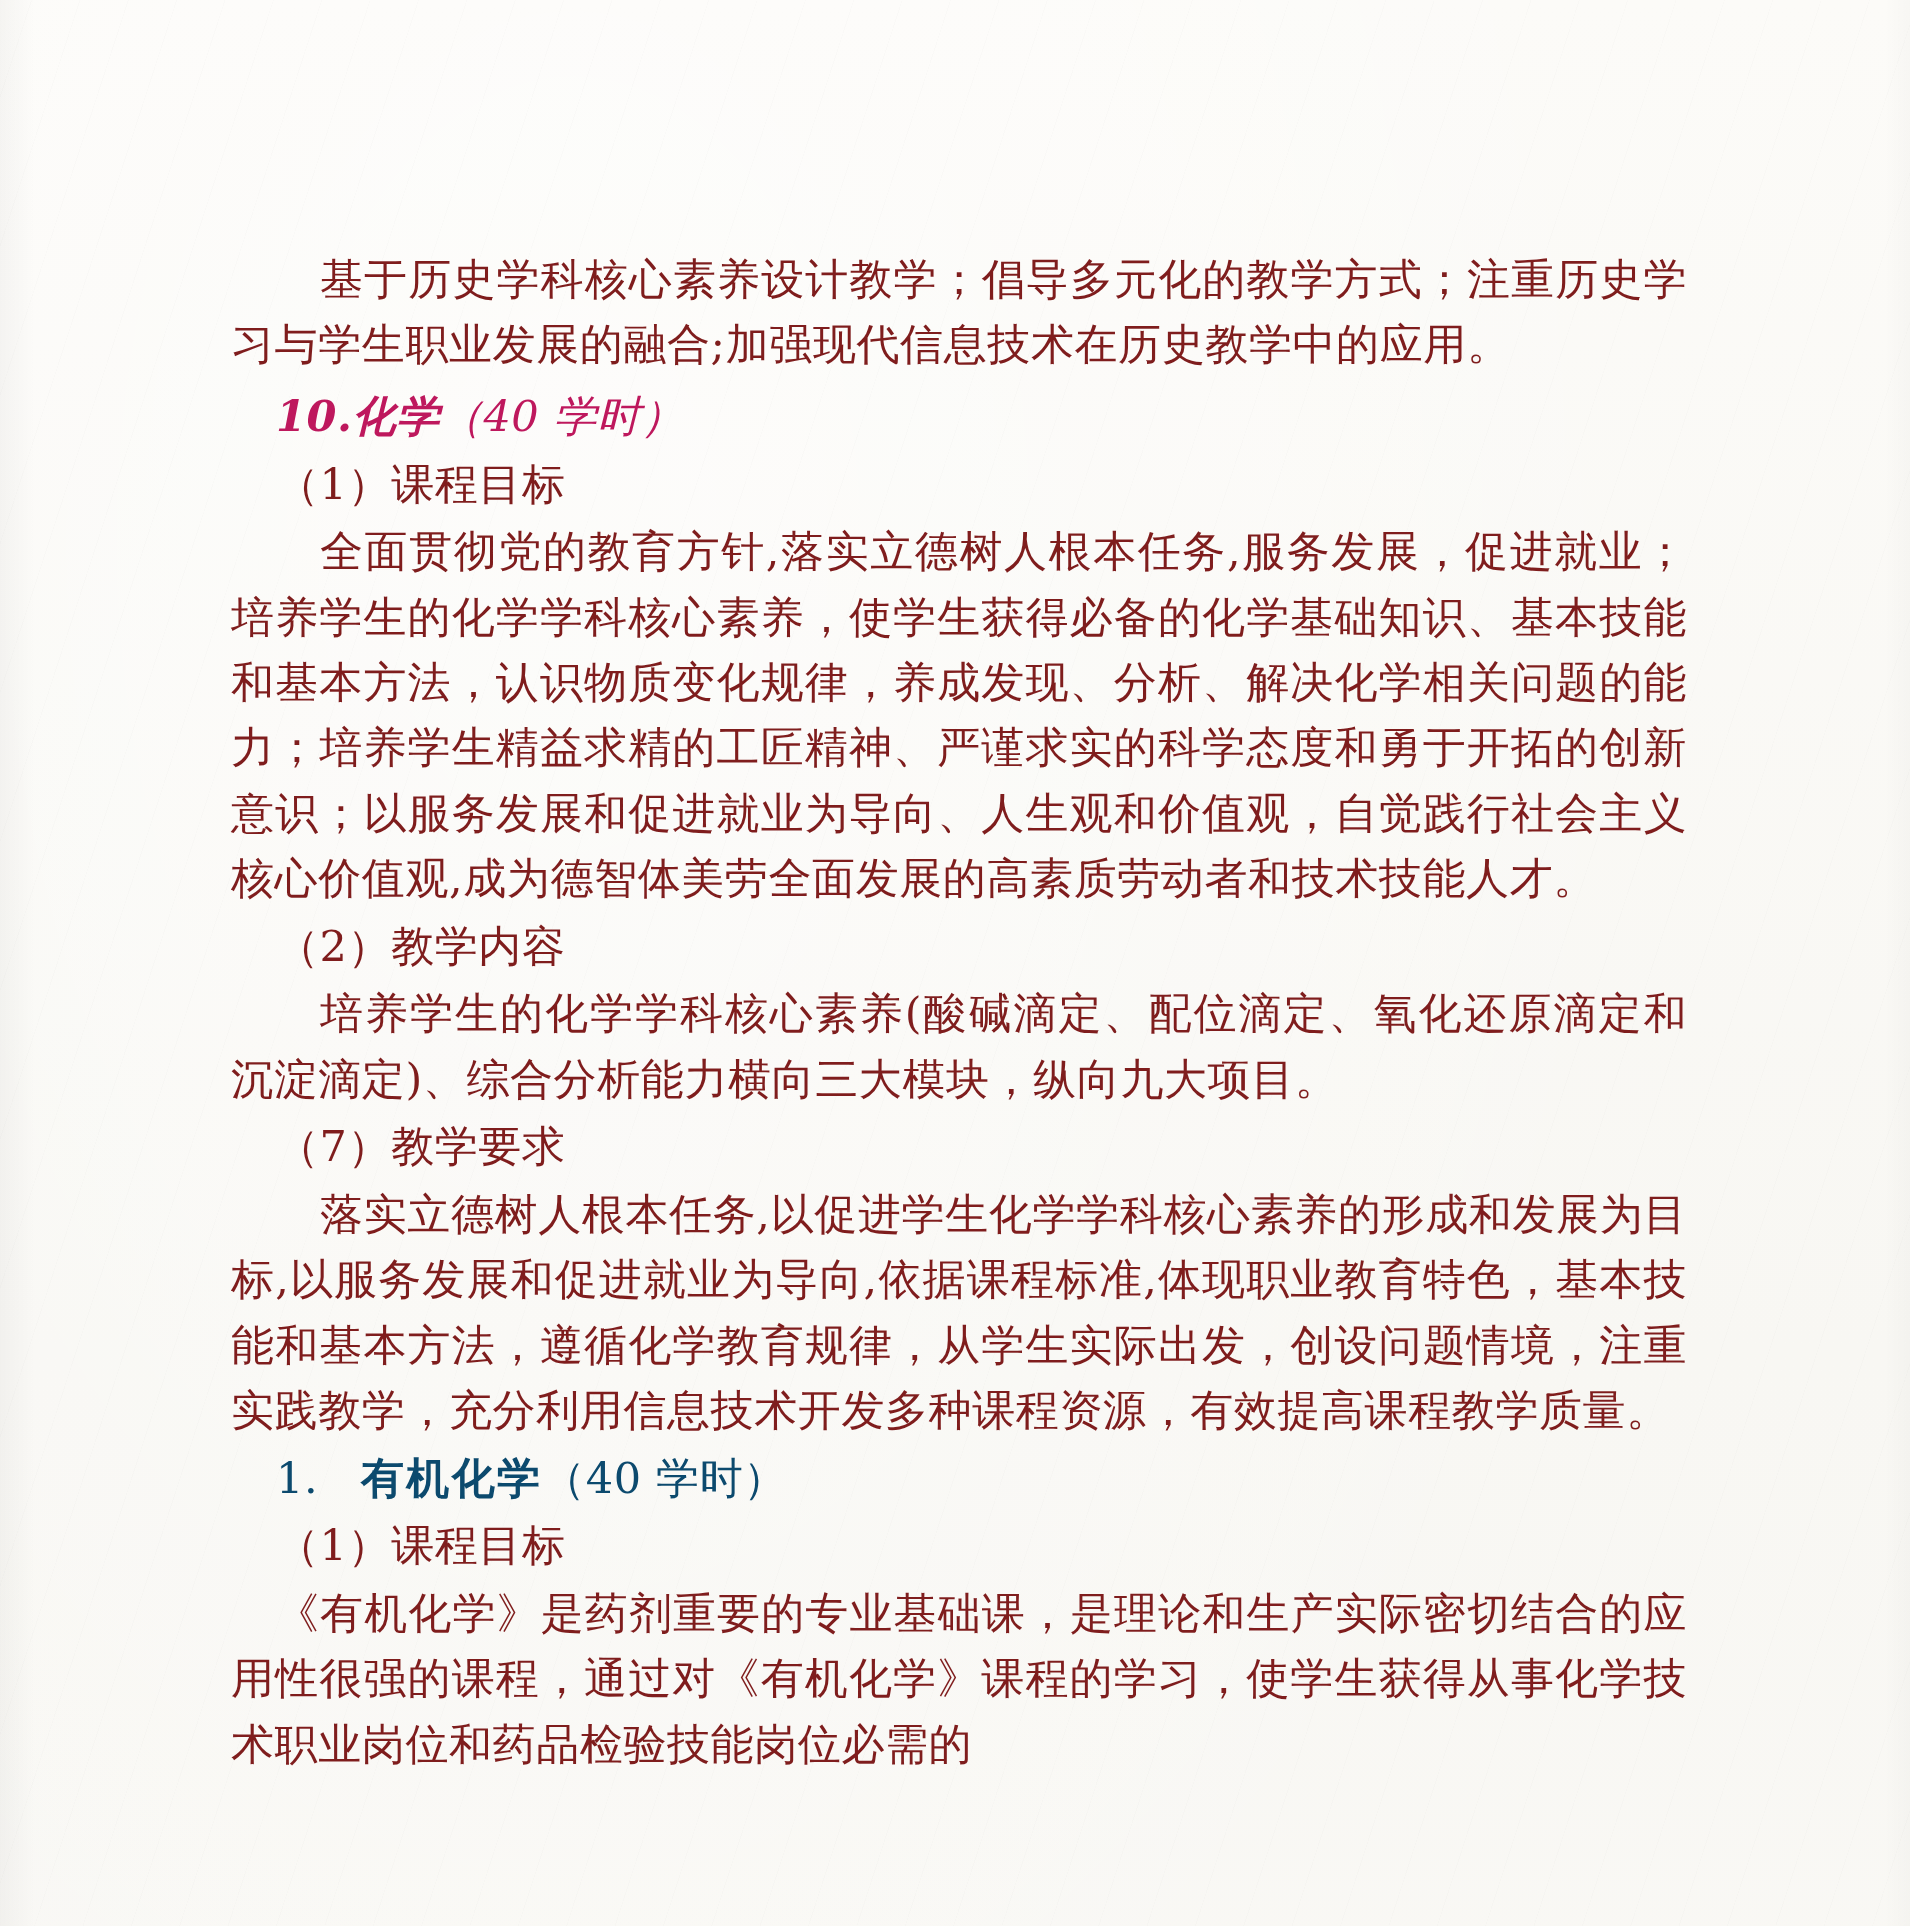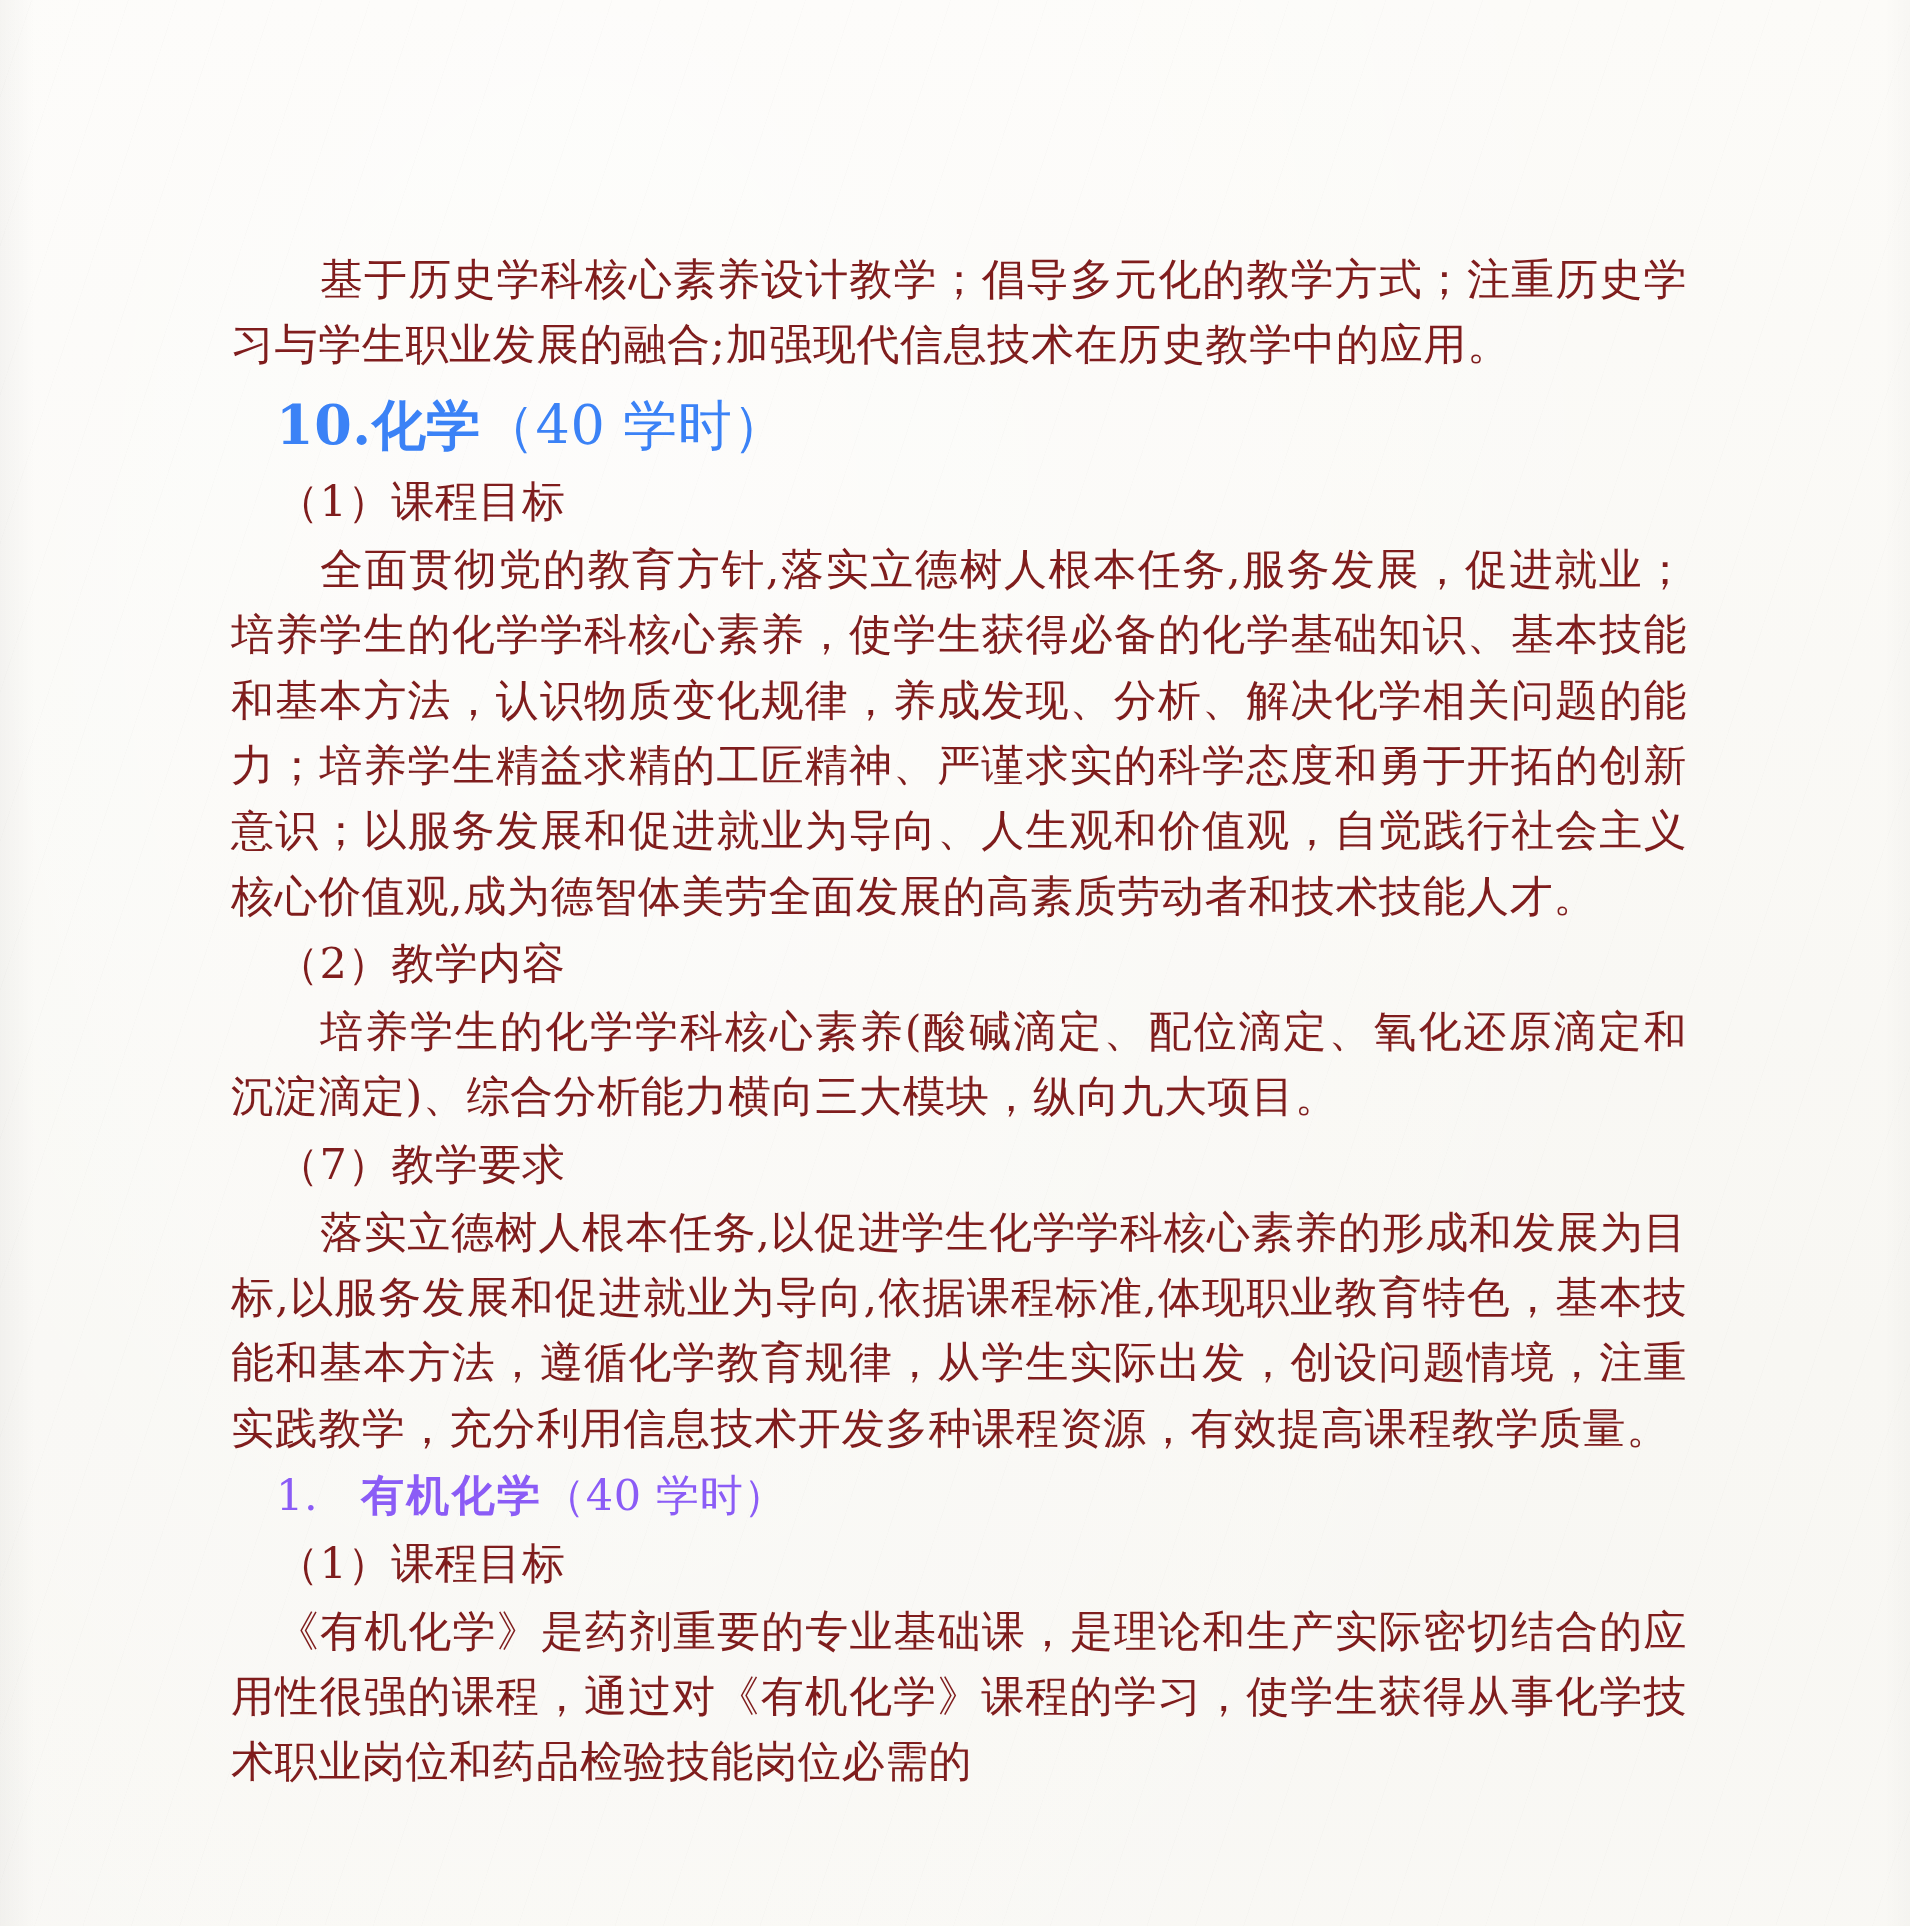--- a/index.html
+++ b/index.html
@@ -59,36 +59,37 @@
     text-justify: inter-character;
   }
   .indent {
     text-indent: 89px;
   }
   .indent-small {
     text-indent: 45px;
   }
   .heading {
     font-family: "DejaVu Serif", "Liberation Serif", serif;
-    font-size: 54px;
+    font-size: 43px;
     line-height: 1.52;
-    color: #3b82f6;
+    color: #be185d;
     font-weight: bold;
     margin: 0 0 2.3px 0;
     letter-spacing: 0.6px;
     text-indent: 45px;
+    font-style: italic;
   }
   .heading .normal {
     font-weight: normal;
   }
   .heading-sub {
     font-family: "DejaVu Serif", "Liberation Serif", serif;
     font-size: 43px;
     line-height: 1.52;
-    color: #8b5cf6;
+    color: #0c4a6e;
     margin: 0 0 2.3px 0;
     letter-spacing: 0.6px;
     text-indent: 45px;
   }
   .heading-sub .bold {
     font-weight: bold;
     letter-spacing: 2.3px;
   }
   .spacer-sm { height: 3.9px; }
 </style>

